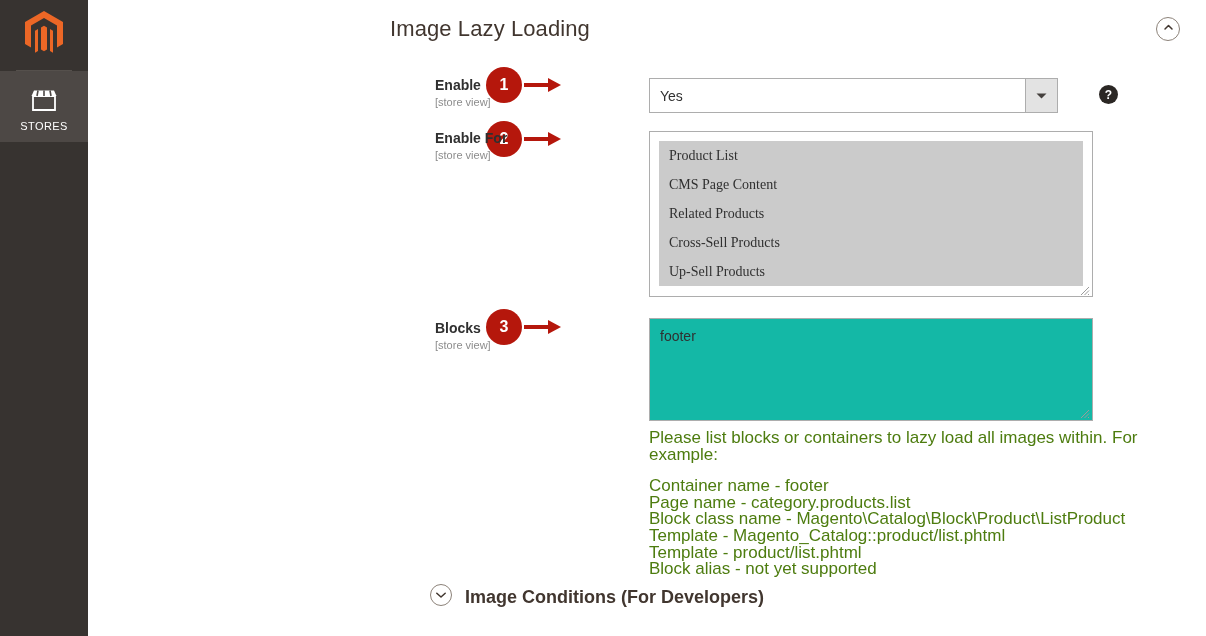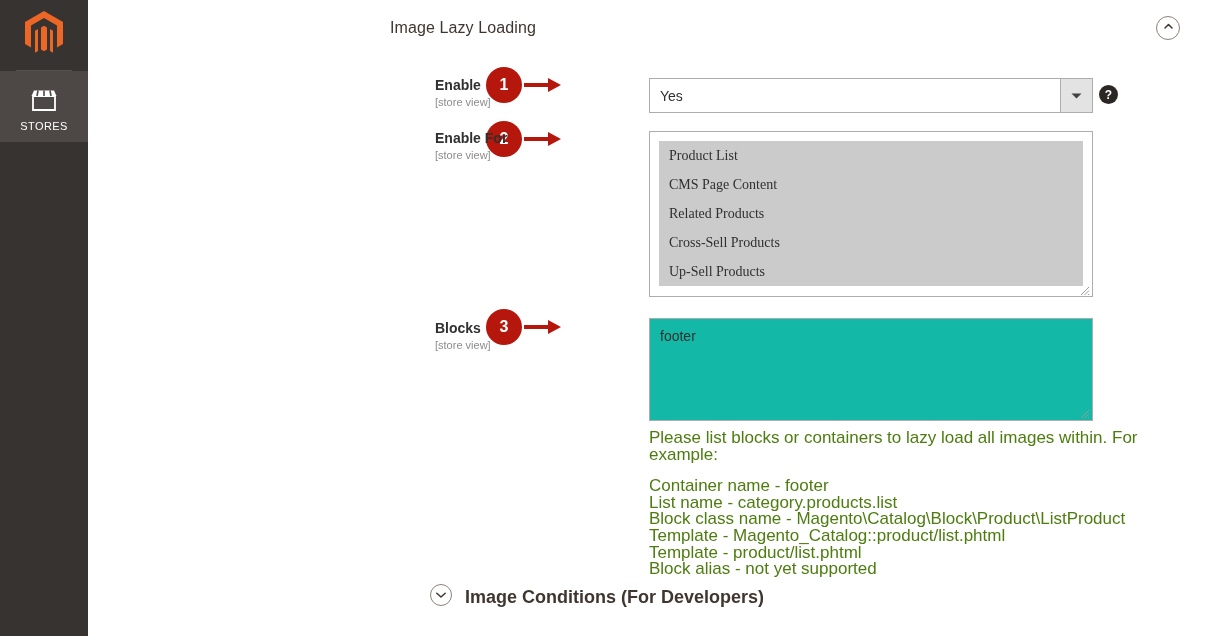--- a/index.html
+++ b/index.html
@@ -41,21 +41,21 @@
   .nav-item.active .nav-label { color:#ffffff; }
 
   
   .content { position:absolute; left:88px; top:0; right:0; height:636px; background:#fff; }
 
   .section-header {
     position:absolute; left:302px; top:16px; width:790px;
     display:flex; align-items:center; justify-content:space-between;
   }
   .section-title {
-    font-size:16px; color:#41362f; font-weight:400;
+    font-size:22px; color:#41362f; font-weight:400;
     letter-spacing:.1px;
   }
   .circle-btn {
     width:24px; height:24px; border-radius:50%;
     border:1px solid #8c8279; background:#fff;
     display:flex; align-items:center; justify-content:center;
     cursor:pointer;
   }
 
   .badge-wrap {
@@ -198,21 +198,21 @@
         <path d="M24 2 L37 9 L24 16 Z" fill="#b5170c"></path>
       </svg>
     </span>
   </div>
 
   <div class="field-label" style="left:347px; top:77px;">
     <div class="lbl">Enable</div>
     <div class="scope">[store view]</div>
   </div>
 
-  <div class="select-box" style="left:561px; top:78px; width:444px; height:35px;">
+  <div class="select-box" style="left:561px; top:78px; width:409px; height:35px;">
     <div class="select-value">Yes</div>
     <div class="select-arrow">
       <svg width="11" height="8" viewBox="0 0 11 8">
         <path d="M0.5 1.5 L5.5 6.5 L10.5 1.5 Z" fill="#44403d"></path>
       </svg>
     </div>
   </div>
 
   <div class="tooltip-icon" style="left:1011px; top:85px;">
     <span>?</span>
@@ -267,21 +267,21 @@
       <svg width="12" height="12" viewBox="0 0 12 12">
         <path d="M11 3 L3 11 M11 6.5 L6.5 11 M11 10 L10 11" stroke="#9b9b9b" stroke-width="1"></path>
       </svg>
     </span>
   </div>
 
   <div class="help-note" style="left:561px; top:430px; width:520px;">
     <div>Please list blocks or containers to lazy load all images within. For example:</div>
     <div class="blank"></div>
     <div>Container name - footer</div>
-    <div>List name - category.products.list</div>
+    <div>Page name - category.products.list</div>
     <div>Block class name - Magento\Catalog\Block\Product\ListProduct</div>
     <div>Template - Magento_Catalog::product/list.phtml</div>
     <div>Template - product/list.phtml</div>
     <div>Block alias - not yet supported</div>
   </div>
 
   <div class="collapsed-header" style="left:341px; top:583px;">
     <span>
       <svg width="24" height="24" viewBox="0 0 24 24">
         <circle cx="12" cy="12" r="10.5" fill="none" stroke="#8c8279" stroke-width="1"></circle>

